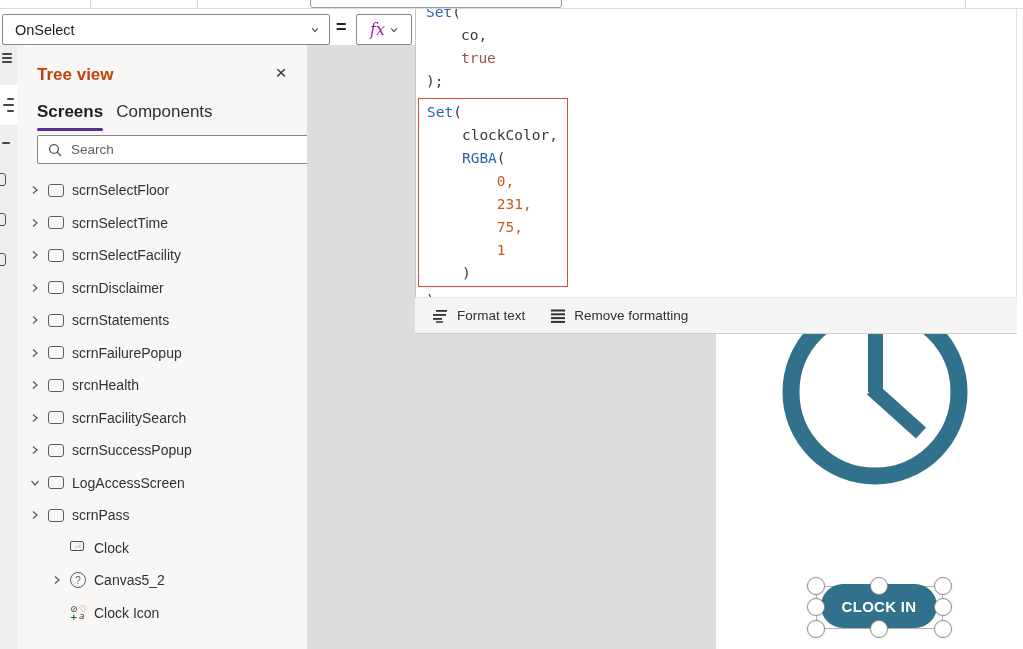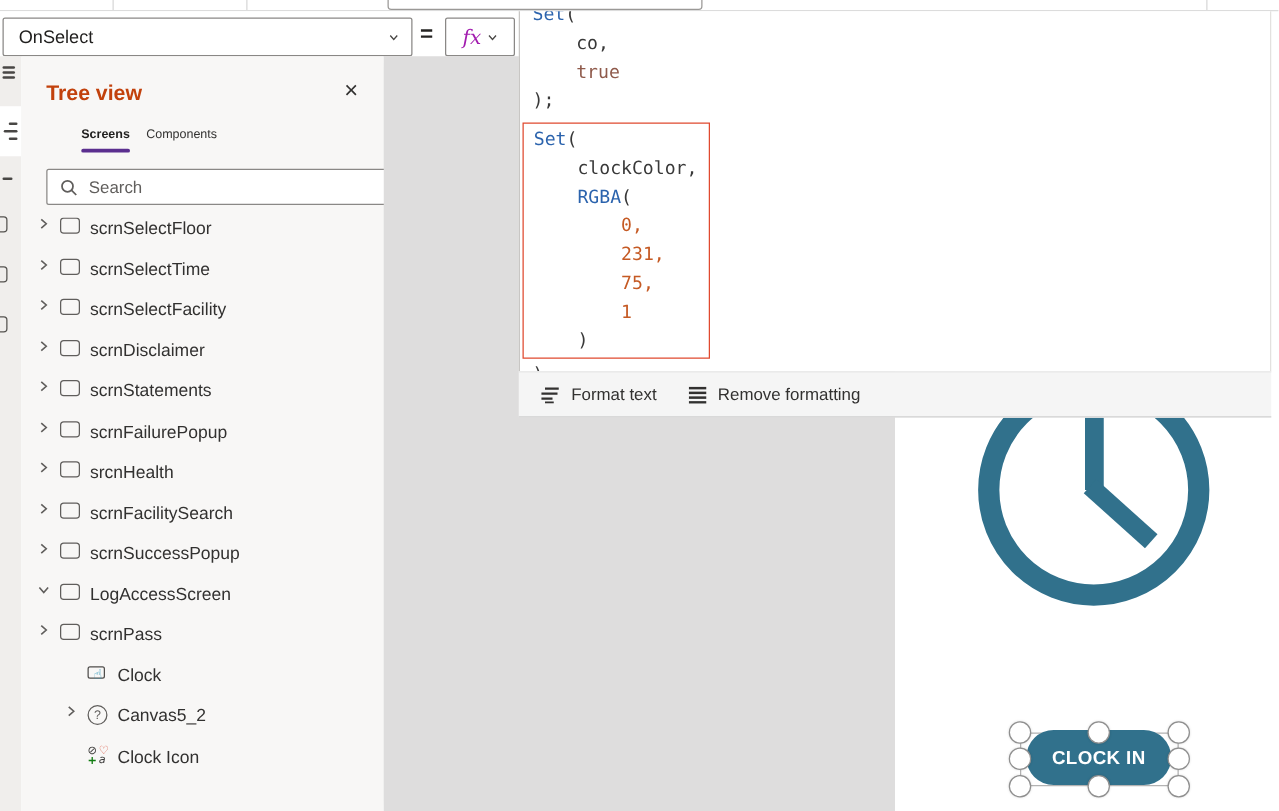--- a/index.html
+++ b/index.html
@@ -29,31 +29,31 @@
   .rail-sel{position:absolute;left:0;top:40px;width:17px;height:40px;background:#fff;}
   .rline{position:absolute;height:2px;background:#484644;border-radius:1px;}
   .rfrag{position:absolute;width:13px;height:13px;border:1.5px solid #54524f;border-radius:3px;left:-7px;}
 
   
   .tree-panel{position:absolute;left:17px;top:45px;width:290px;height:604px;background:#f8f7f6;
               box-shadow:6px 0 8px -5px rgba(0,0,0,.10);}
   .tp-title{position:absolute;left:20px;top:20px;font-size:17px;font-weight:700;color:#c2410c;}
   .tp-close{position:absolute;right:14px;top:16px;width:24px;height:24px;display:flex;align-items:center;justify-content:center;
             font-size:19px;color:#323130;cursor:default;}
-  .tp-tabs{position:absolute;left:20px;top:57px;display:flex;gap:13px;font-size:10px;margin-left:28px;}
+  .tp-tabs{position:absolute;left:20px;top:57px;display:flex;gap:13px;font-size:17px;}
   .tp-tab{position:relative;padding-bottom:9px;color:#323130;}
   .tp-tab.active{font-weight:700;color:#201f1e;}
   .tp-tab.active:after{content:"";position:absolute;left:0;right:0;bottom:0;height:3px;border-radius:2px;
             background:var(--tab-underline,#5b2f8f);}
   .tp-search{position:absolute;left:20px;top:90px;width:281px;height:29px;background:#fff;border:1px solid #8a8886;
              border-radius:2px;display:flex;align-items:center;padding:0 24px 0 10px;gap:7px;}
   .tp-search input{border:none;outline:none;flex:1;font-size:13.5px;font-family:inherit;color:#323130;background:transparent;}
   .tp-search input::placeholder{color:#605e5c;}
   .tree-list{position:absolute;left:0;top:129px;width:290px;bottom:0;overflow:hidden;}
-  .tree-row{height:32.5px;display:flex;align-items:flex-start;padding-left:13px;font-size:14px;color:#323130;}
+  .tree-row{height:32.5px;display:flex;align-items:center;padding-left:13px;font-size:14px;color:#323130;}
   .tree-row.d1{padding-left:35px;}
   .tr-chev{width:18px;display:flex;align-items:center;}
   .tr-icon{width:22px;display:flex;align-items:center;}
   .tr-label{margin-left:2px;white-space:nowrap;}
   .ic-screen{width:16px;height:13px;border:1.4px solid #605e5c;border-radius:3px;background:transparent;}
   .ic-btn{position:relative;display:inline-block;width:18px;height:16px;}
   .ic-btn-rect{position:absolute;left:0;top:1px;width:14px;height:10px;border:1.3px solid #4f4d4b;border-radius:2px;}
   .ic-btn-hand{position:absolute;left:5px;top:1px;font-size:11px;color:#2e96b9;font-family:"DejaVu Sans",sans-serif;}
   .ic-canvas{width:16px;height:16px;border:1.3px solid #605e5c;border-radius:50%;display:flex;align-items:center;justify-content:center;
              font-size:10px;color:#605e5c;}

